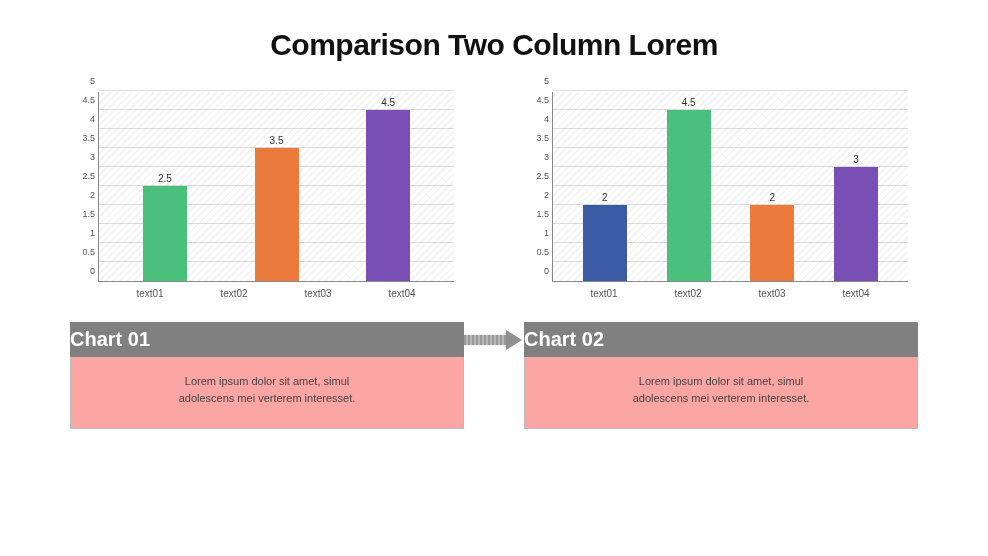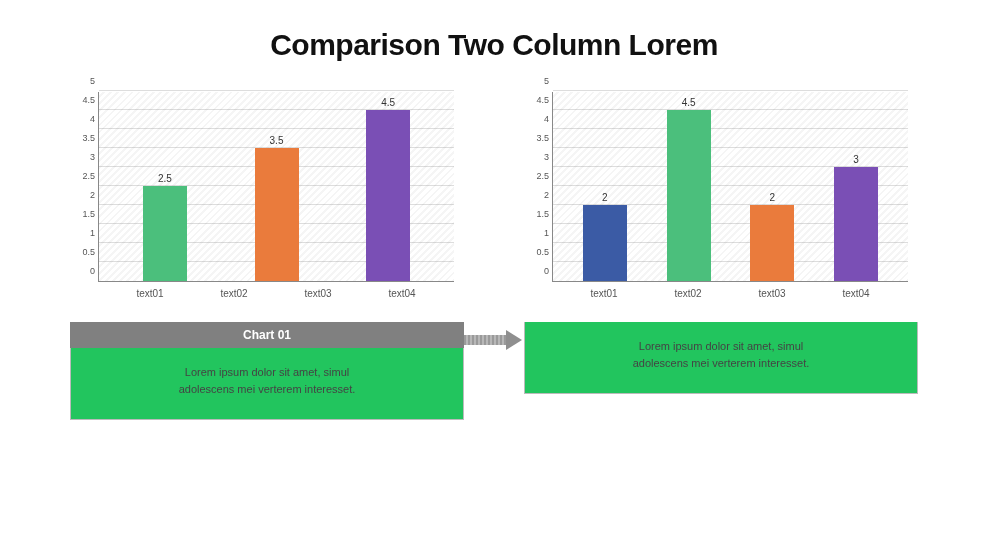--- a/index.html
+++ b/index.html
@@ -110,29 +110,29 @@
     justify-content: space-between;
     padding: 20px 70px 0 70px;
     gap: 60px;
   }
   .caption-block {
     flex: 1;
   }
   .caption-header {
     background: #808080;
     color: #fff;
-    font-size: 12px;
+    font-size: 20px;
     font-weight: 600;
-    text-align: center;
+    text-align: left;
     padding: 6px 0;
   }
   .caption-body {
     border: 1px solid #bbb;
     border-top: none;
-    background: #22c55e;
+    background: #fca5a5;
     text-align: center;
     font-size: 11px;
     color: #444;
     padding: 16px 20px 22px 20px;
     line-height: 1.5;
   }
 
   .arrow {
     position: absolute;
     left: 50%;
@@ -288,18 +288,19 @@
       <div>adolescens mei verterem interesset.</div>
     </div>
   </div>
 
   <div class="arrow">
     <div class="arrow-shaft"></div>
     <div class="arrow-head"></div>
   </div>
 
   <div class="caption-block">
+    <div class="caption-header">Chart 02</div>
     <div class="caption-body">
       <div>Lorem ipsum dolor sit amet, simul</div>
       <div>adolescens mei verterem interesset.</div>
     </div>
   </div>
 </div>
 
 </body></html>

